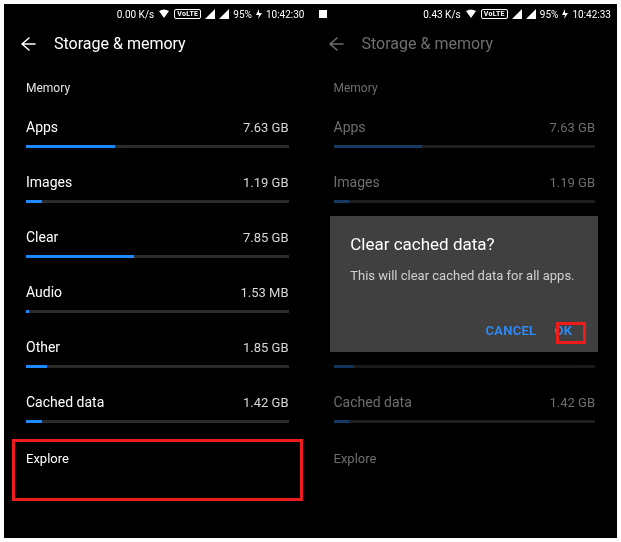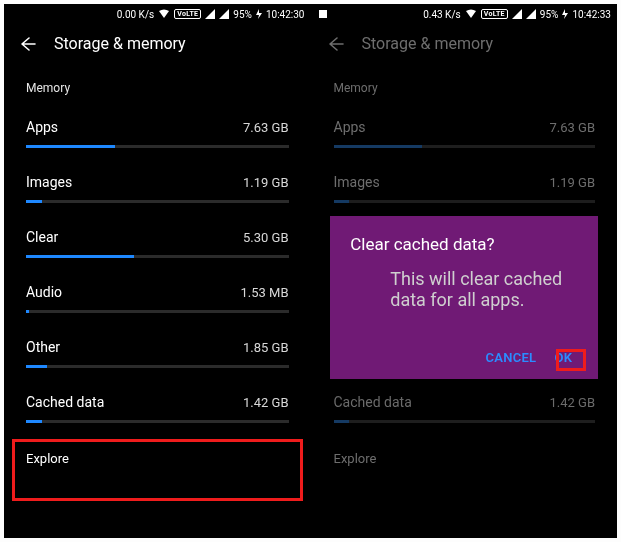--- a/index.html
+++ b/index.html
@@ -118,28 +118,28 @@
     left: 0; right: 0; top: 0; bottom: 0;
     display: flex;
     align-items: flex-start;
     justify-content: center;
     pointer-events: none;
   }
   .dialog {
     pointer-events: auto;
     margin-top: 212px;
     width: 268px;
-    background: #701a75;
+    background: #404040;
     color: #fff;
     padding: 18px 20px 10px 20px;
     box-shadow: 0 6px 20px rgba(0,0,0,0.6);
     position: relative;
   }
   .dialog-title { font-size: 17px; margin-bottom: 14px; }
-  .dialog-msg { font-size: 18px; color: #cfcfcf; margin-bottom: 36px; margin-left: 40px; }
+  .dialog-msg { font-size: 13px; color: #cfcfcf; margin-bottom: 36px; }
   .dialog-actions {
     display: flex;
     justify-content: flex-end;
     gap: 6px;
     font-size: 13px;
     font-weight: 600;
   }
   .dialog-actions .btn { color: #2b8cff; padding: 4px 6px; cursor: pointer; letter-spacing: 0.3px; }
   .dialog .hl-ok { position: absolute; right: 12px; bottom: 8px; }
 </style>
@@ -204,21 +204,21 @@
           <span class="row-value">1.19 GB</span>
         </div>
         <div class="bar">
             <div class="bar-fill" style="width:6%"></div>
           </div>
       </div>
 
       <div class="row">
         <div class="row-top">
           <span class="row-label">Clear</span>
-          <span class="row-value">5.30 GB</span>
+          <span class="row-value">7.85 GB</span>
         </div>
         <div class="bar">
             <div class="bar-fill" style="width:41%"></div>
           </div>
       </div>
 
       <div class="row">
         <div class="row-top">
           <span class="row-label">Audio</span>
           <span class="row-value">1.53 MB</span>

